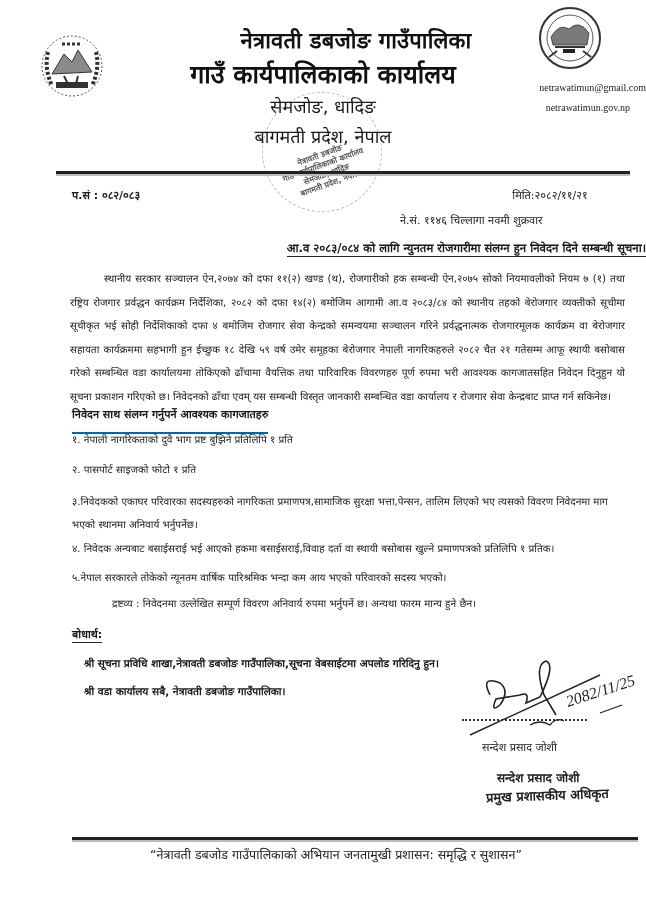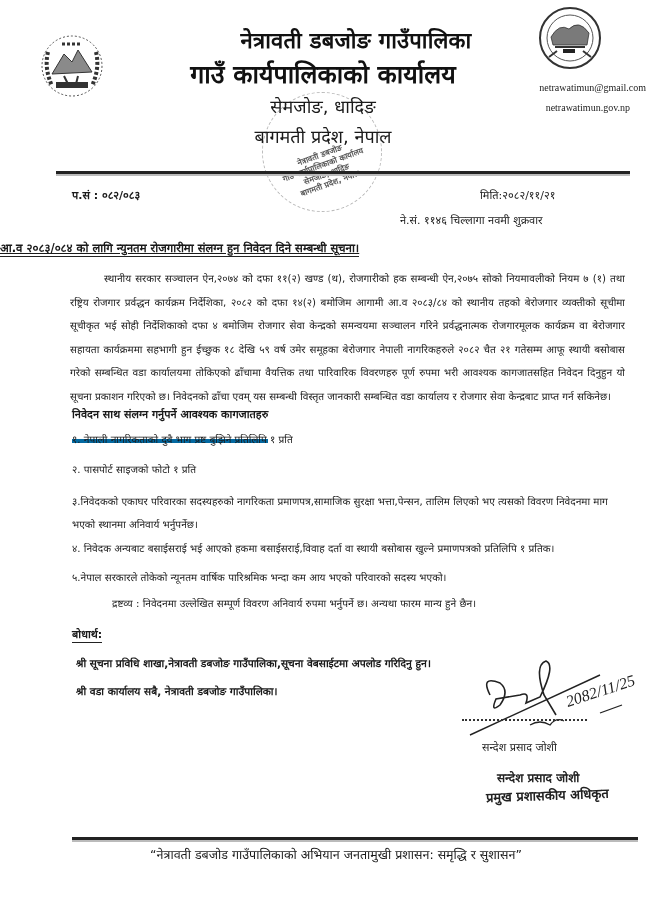--- a/index.html
+++ b/index.html
@@ -60,61 +60,61 @@
 
   .rule-top {
     left: 56px; top: 171px; width: 574px; height: 3px; background: #222;
     box-shadow: 0 2px 0 #bbb;
   }
 
   .ref-no {
     left: 72px; top: 187px; font-family: "DejaVu Sans", sans-serif; font-size: 11px; font-weight: bold;
   }
   .date {
-    left: 480px; top: 187px; width: 140px; text-align: left;
+    left: 480px; top: 187px; width: 140px; text-align: center;
     font-family: "DejaVu Sans", sans-serif; font-size: 11px;
   }
   .nepal-sambat {
     left: 400px; top: 212px; width: 228px; 
     font-family: "DejaVu Sans", sans-serif; font-size: 11px;
   }
 
   .subject {
-    left: 0; width: 646px; top: 240px; text-align: left;
-    font-family: "DejaVu Sans", sans-serif; font-size: 11.5px; font-weight: bold; text-decoration: underline;
+    left: 0; width: 646px; top: 240px; text-align: right;
+    font-family: "DejaVu Sans", sans-serif; font-size: 11.5px; font-weight: bold;
   }
   .subject span { border-bottom: 1px solid #222; padding-bottom: 1px; }
 
   .para {
     left: 70px; top: 267px; width: 555px;
     font-family: "DejaVu Sans", sans-serif; font-size: 10.2px; line-height: 23.5px;
     text-align: justify; text-indent: 34px;
   }
 
   .section-title {
     left: 72px; top: 406px;
     font-family: "DejaVu Sans", sans-serif; font-size: 11px; font-weight: bold;
   }
-  .section-title span { border-bottom: 4px solid #0369a1; padding-bottom: 18px; }
+  .section-title span { border-bottom: 2px solid #0369a1; padding-bottom: 11px; }
 
   .item {
     left: 72px; width: 556px;
     font-family: "DejaVu Sans", sans-serif; font-size: 10.2px; line-height: 23px;
   }
   .note {
     left: 112px; top: 596px; width: 520px;
     font-family: "DejaVu Sans", sans-serif; font-size: 10.2px;
   }
   .for-info {
     left: 72px; top: 626px;
     font-family: "DejaVu Sans", sans-serif; font-size: 11px; font-weight: bold;
   }
   .for-info span { border-bottom: 1px solid #222; padding-bottom: 1px; }
   .cc {
-    left: 76px; font-family: "DejaVu Sans", sans-serif; font-size: 10.5px; font-weight: bold;
+    left: 84px; font-family: "DejaVu Sans", sans-serif; font-size: 10.5px; font-weight: bold;
   }
 
   
   .sig-svg { left: 460px; top: 655px; width: 180px; height: 90px; }
   .sig-dots {
     left: 462px; top: 719px; width: 125px; border-top: 2px dotted #333;
   }
   .signer-name {
     left: 482px; top: 739px; font-family: "DejaVu Sans", sans-serif; font-size: 11px;
   }

